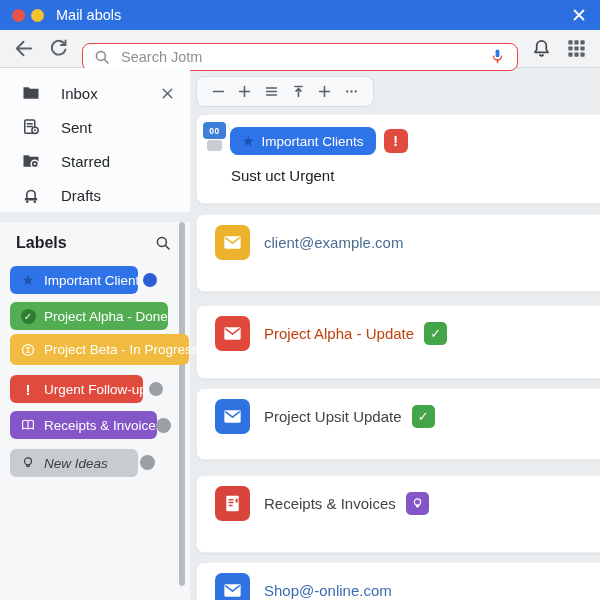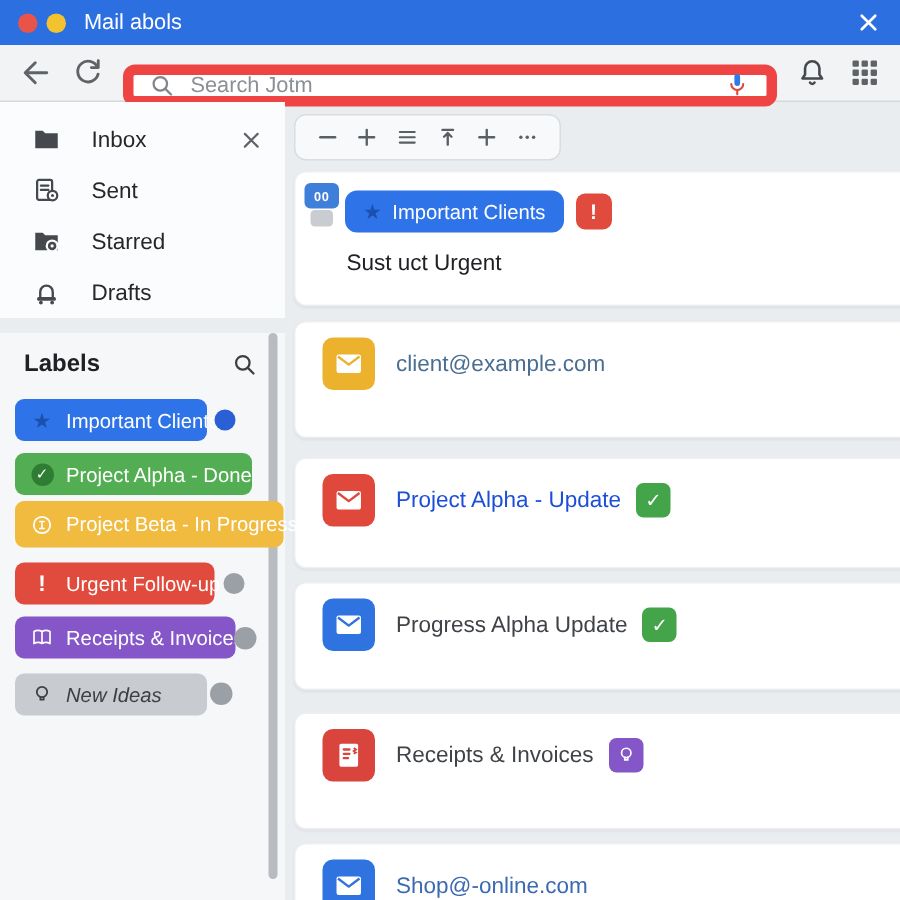--- a/index.html
+++ b/index.html
@@ -13,21 +13,21 @@
   .tl-red{background:#e8544a;}
   .tl-yellow{background:#f2c230;}
   .tl-title{color:#fff;font-size:14.5px;margin-left:6px;flex:1;}
   .tl-close{width:18px;height:18px;cursor:pointer;}
 
   
   .navbar{position:absolute;top:30px;left:0;width:600px;height:38px;background:#f1f3f4;
           border-bottom:1px solid #d6d9db;display:flex;align-items:center;
           padding:0 12px;box-sizing:border-box;gap:12px;}
   .nav-ic{width:23px;height:23px;flex:0 0 auto;}
-  .search{flex:1;height:28px;background:#fff;border:7px solid #ef4444;border-radius:8px;
+  .search{flex:1;height:28px;background:#fff;border:1px solid #ef4444;border-radius:8px;
           display:flex;align-items:center;padding:0 10px;gap:8px;box-sizing:border-box;margin-top:16px;}
   .search input{flex:1;border:none;outline:none;font-size:14.5px;color:#3c4043;
           font-family:"Liberation Sans",sans-serif;background:transparent;}
   .search input::placeholder{color:#8a9096;}
   .sg{width:18px;height:18px;flex:0 0 auto;}
   .mic{width:19px;height:19px;flex:0 0 auto;}
 
   
   .content{position:absolute;top:68px;left:0;width:520px;height:532px;}
 
@@ -315,32 +315,32 @@
         <span class="rowtext" style="color: rgb(74, 109, 146);">client@example.com</span>
       </article>
 
       <article class="card row r2">
         <span class="iconbox" style="background-color: rgb(224, 72, 60); color: rgb(224, 72, 60);">
           <svg viewBox="0 0 24 24">
               <rect x="3.5" y="5.5" width="17" height="13" rx="1.5" fill="#fff"></rect>
             <path d="M4.5 7l7.5 5.6L19.5 7" stroke="currentColor" stroke-width="1.7" fill="none" stroke-linejoin="round"></path>
             </svg>
         </span>
-        <span class="rowtext" style="color: #1d4ed8;">Project Alpha - Update</span>
+        <span class="rowtext" style="color: #c2410c;">Project Alpha - Update</span>
         <span class="rbadge green">✓</span>
       </article>
 
       <article class="card row r3">
         <span class="iconbox" style="background-color: rgb(46, 115, 224); color: rgb(46, 115, 224);">
           <svg viewBox="0 0 24 24">
               <rect x="3.5" y="5.5" width="17" height="13" rx="1.5" fill="#fff"></rect>
             <path d="M4.5 7l7.5 5.6L19.5 7" stroke="currentColor" stroke-width="1.7" fill="none" stroke-linejoin="round"></path>
             </svg>
         </span>
-        <span class="rowtext" style="color: rgb(63, 67, 71);">Progress Alpha Update</span>
+        <span class="rowtext" style="color: rgb(63, 67, 71);">Project Upsit Update</span>
         <span class="rbadge green">✓</span>
       </article>
 
       <article class="card row r4">
         <span class="iconbox" style="background-color: rgb(217, 69, 60); color: rgb(217, 69, 60);">
           <svg viewBox="0 0 24 24">
               <rect x="5.5" y="4" width="13" height="16" rx="1.2" fill="#fff"></rect>
             <path d="M8.5 8h4M8.5 11h4M8.5 14h3" stroke="currentColor" stroke-width="1.6" stroke-linecap="round"></path>
             <path d="M15.5 7l1.5 1-1.5 1 1.5 1-1.5 1" stroke="currentColor" stroke-width="1.3" fill="none"></path>
             </svg>

